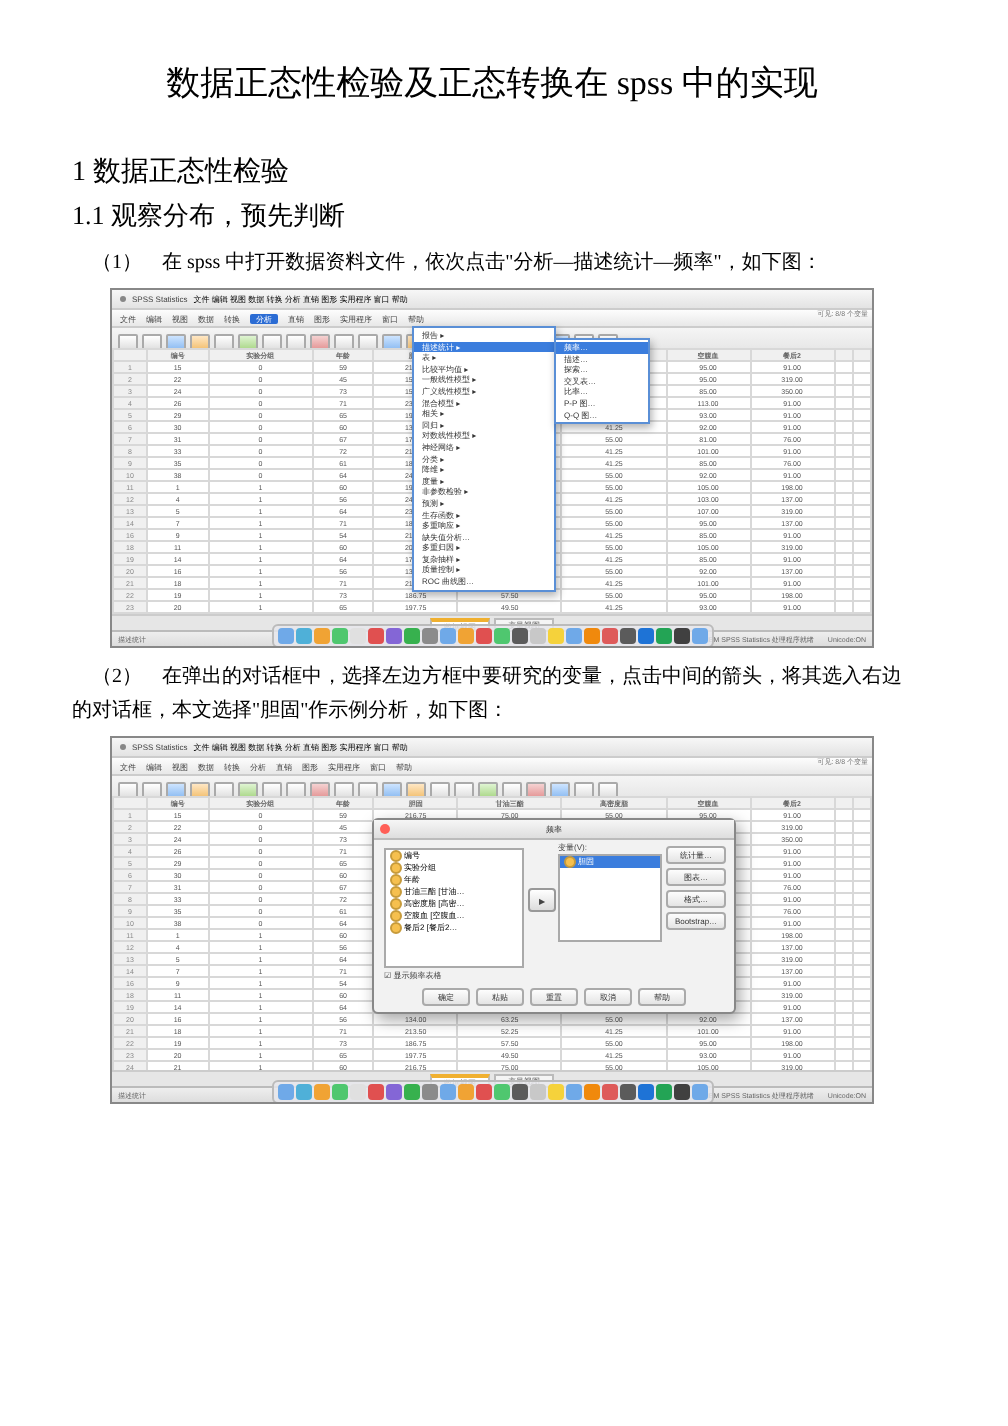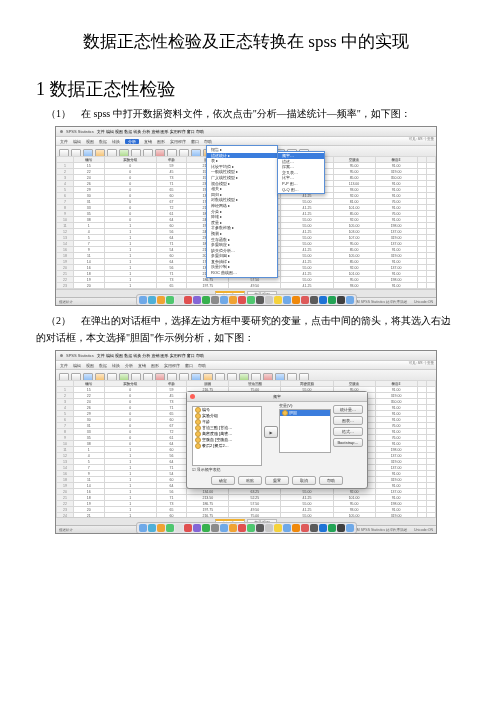--- a/index.html
+++ b/index.html
@@ -1,18 +1,18 @@
 <!DOCTYPE html>
 <html><head>
 <meta charset="utf-8">
 <style>
 body{margin:0;font-family:"SimSun","Microsoft YaHei",serif;background:#fff;color:#000;width:504px}
 .page{padding:30px 48px 20px 36px}
 .title{text-align:center;font-size:17px;font-weight:400;margin-bottom:24px}
-.h1{font-size:18px;margin:10px 0 4px 0;font-weight:400}
+.h1{font-size:14px;margin:10px 0 4px 0;font-weight:400}
 .h2{font-size:13px;margin:4px 0 6px 0;font-weight:400}
 .p{font-size:10px;line-height:1.7;text-indent:2em;margin:2px 0}
 .p-num{font-size:10px;line-height:1.7;margin:2px 0 4px 0;text-indent:1em}
 .shot{width:380px;margin:2px auto 6px auto;border:1px solid #888;background:#eef0f2;position:relative;font-size:4px;font-family:Arial,sans-serif;overflow:hidden}
 .s1{height:178px}
 .s2{height:182px}
 .macbar{height:9px;background:linear-gradient(#f7f7f7,#e3e3e3);border-bottom:1px solid #ccc;display:flex;align-items:center;gap:3px;padding-left:4px}
 .macbar b{font-weight:400;color:#444}
 .dot{width:3px;height:3px;border-radius:50%;background:#888;display:inline-block}
 .menubar{height:8px;background:linear-gradient(#fdfdfd,#e8e8e8);border-bottom:1px solid #ccc;display:flex;gap:5px;padding-left:4px;align-items:center;color:#444}
@@ -48,20 +48,21 @@
 .tab{font-size:4px;padding:0 6px;background:#f5f5f5;border:1px solid #bbb;border-bottom:none;color:#555}
 .tab.active{background:#fff;border-top:2px solid #f0b030}
 .winlabel{position:absolute;right:2px;top:10px;font-size:3.5px;color:#777}
 </style>
 </head>
 <body>
 
 <div class="page">
   <div class="title">数据正态性检验及正态转换在 spss 中的实现</div>
   <div class="h1">1 数据正态性检验</div>
+  <div class="h2">1.1 观察分布，预先判断</div>
   <p class="p-num">（1）　在 spss 中打开数据资料文件，依次点击"分析—描述统计—频率"，如下图：</p>
 
   <div class="shot s1">
     <div class="macbar">
       <span class="dot"></span>
         <b>SPSS Statistics</b>
       <span id="mac-menus-1"> 文件 编辑 视图 数据 转换 分析 直销 图形 实用程序 窗口 帮助</span>
     </div>
     <div class="menubar" id="app-menus-1">
         <span>文件</span>

